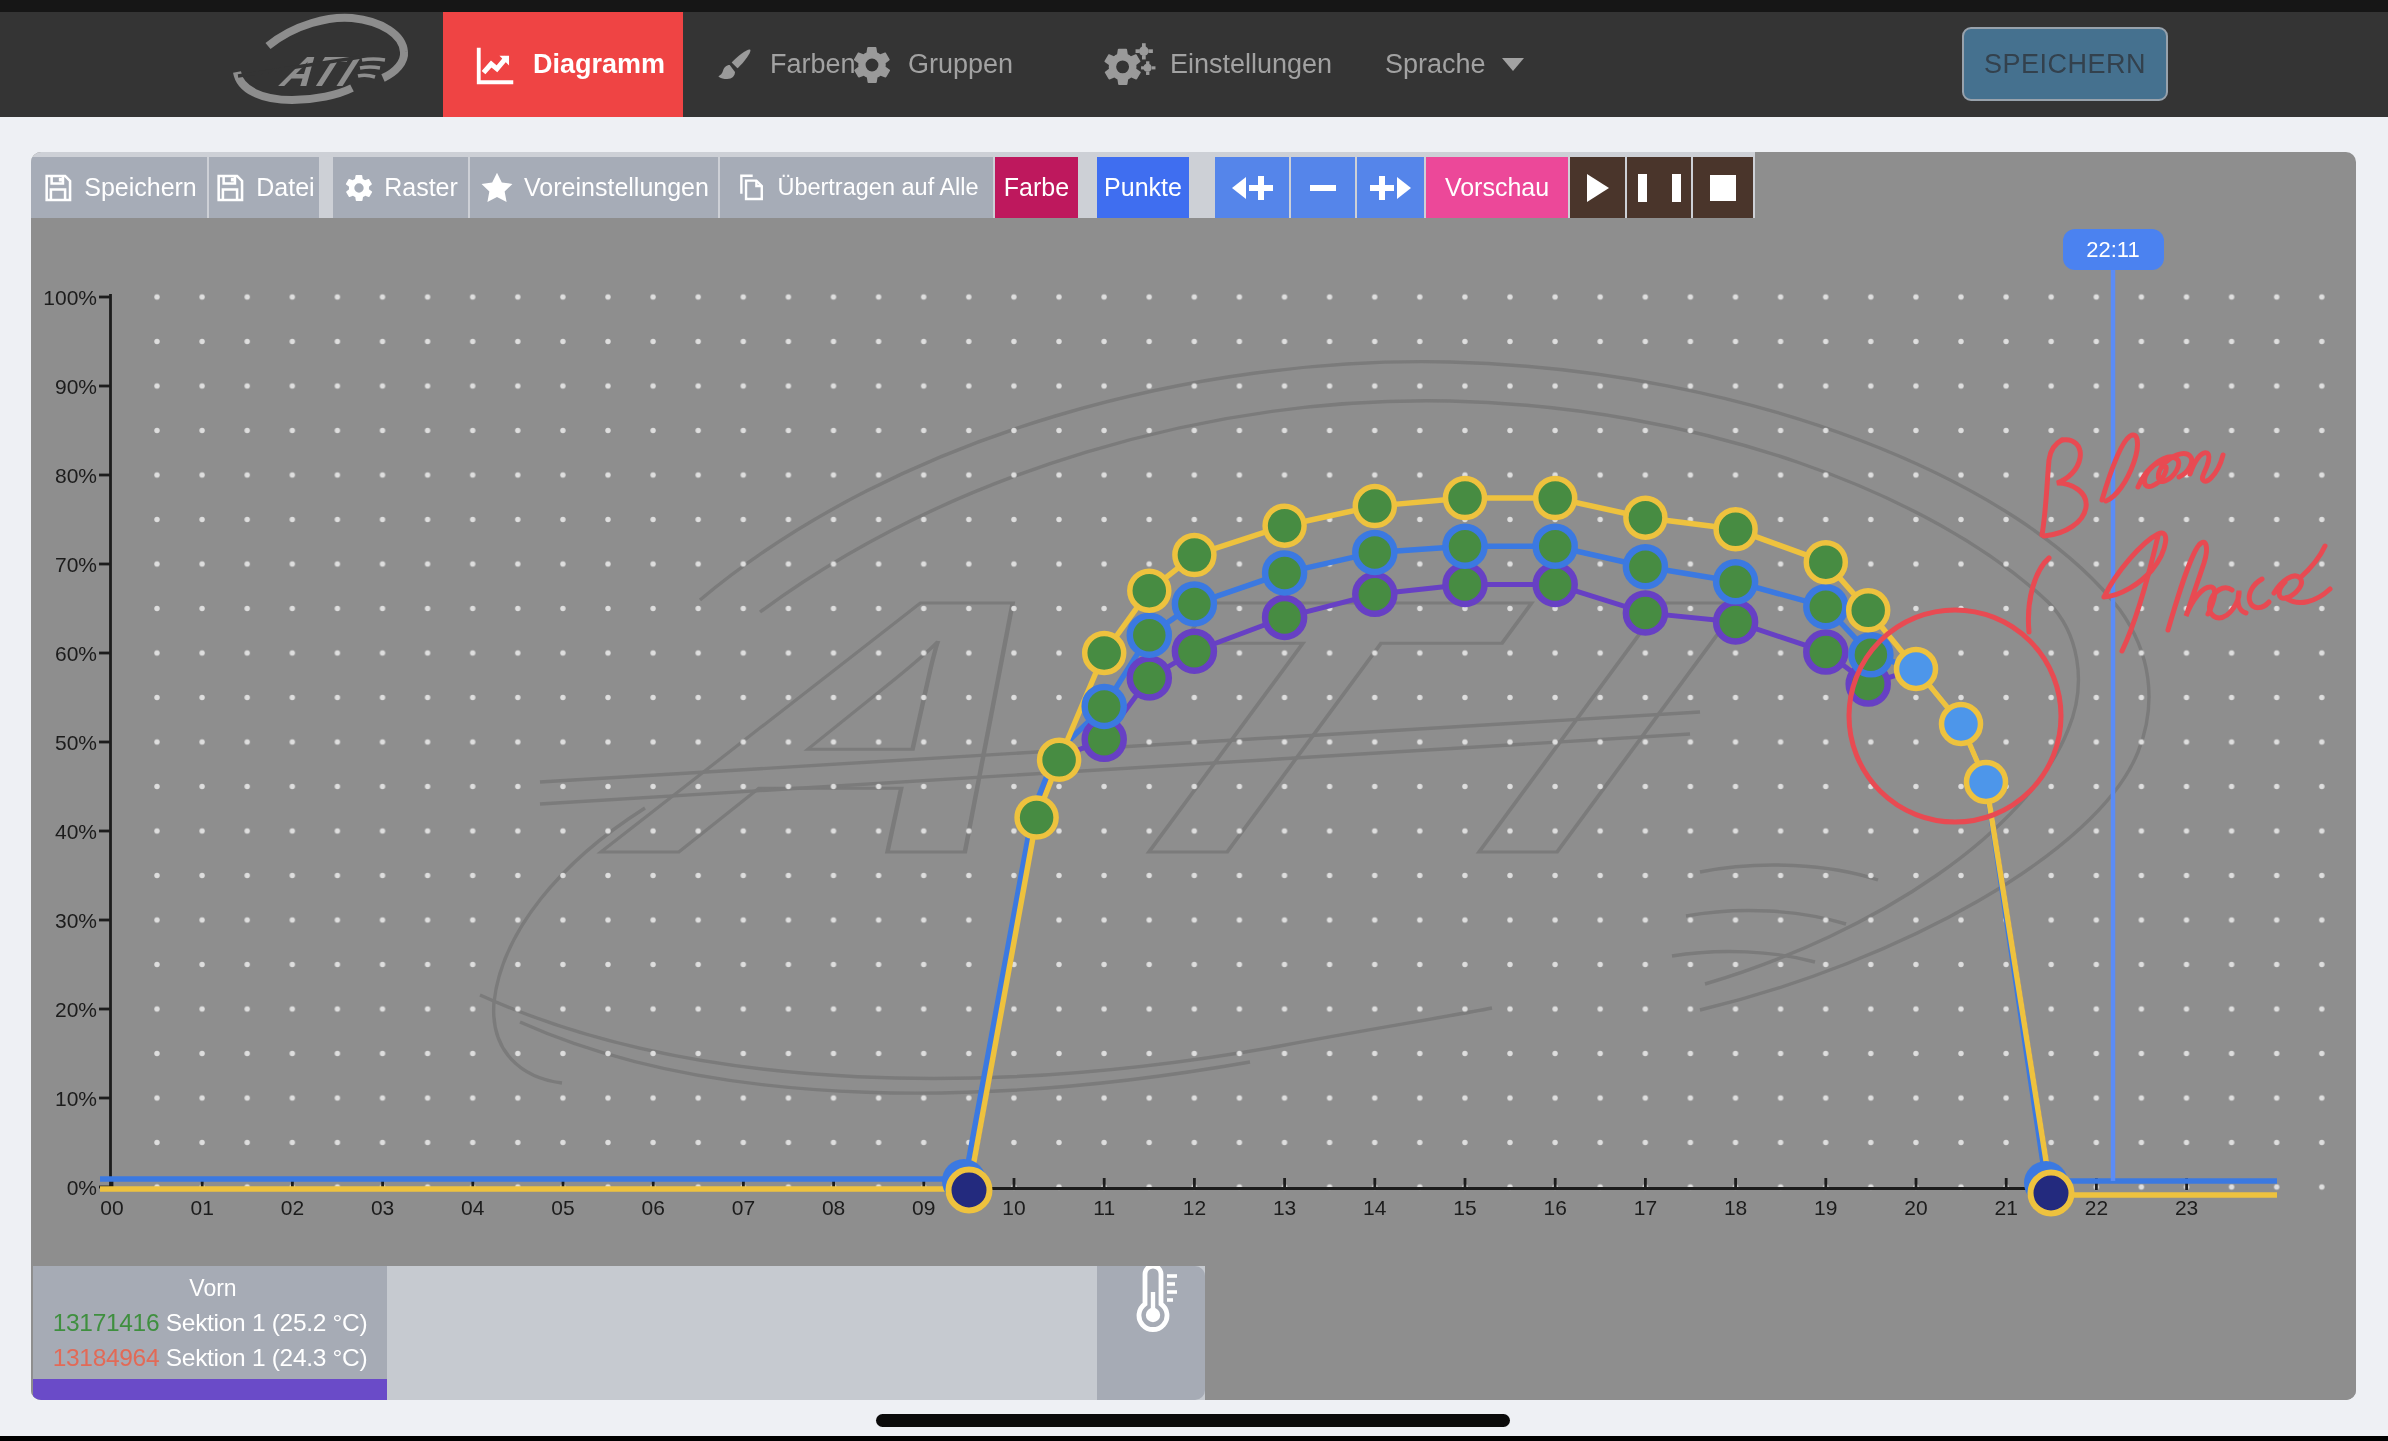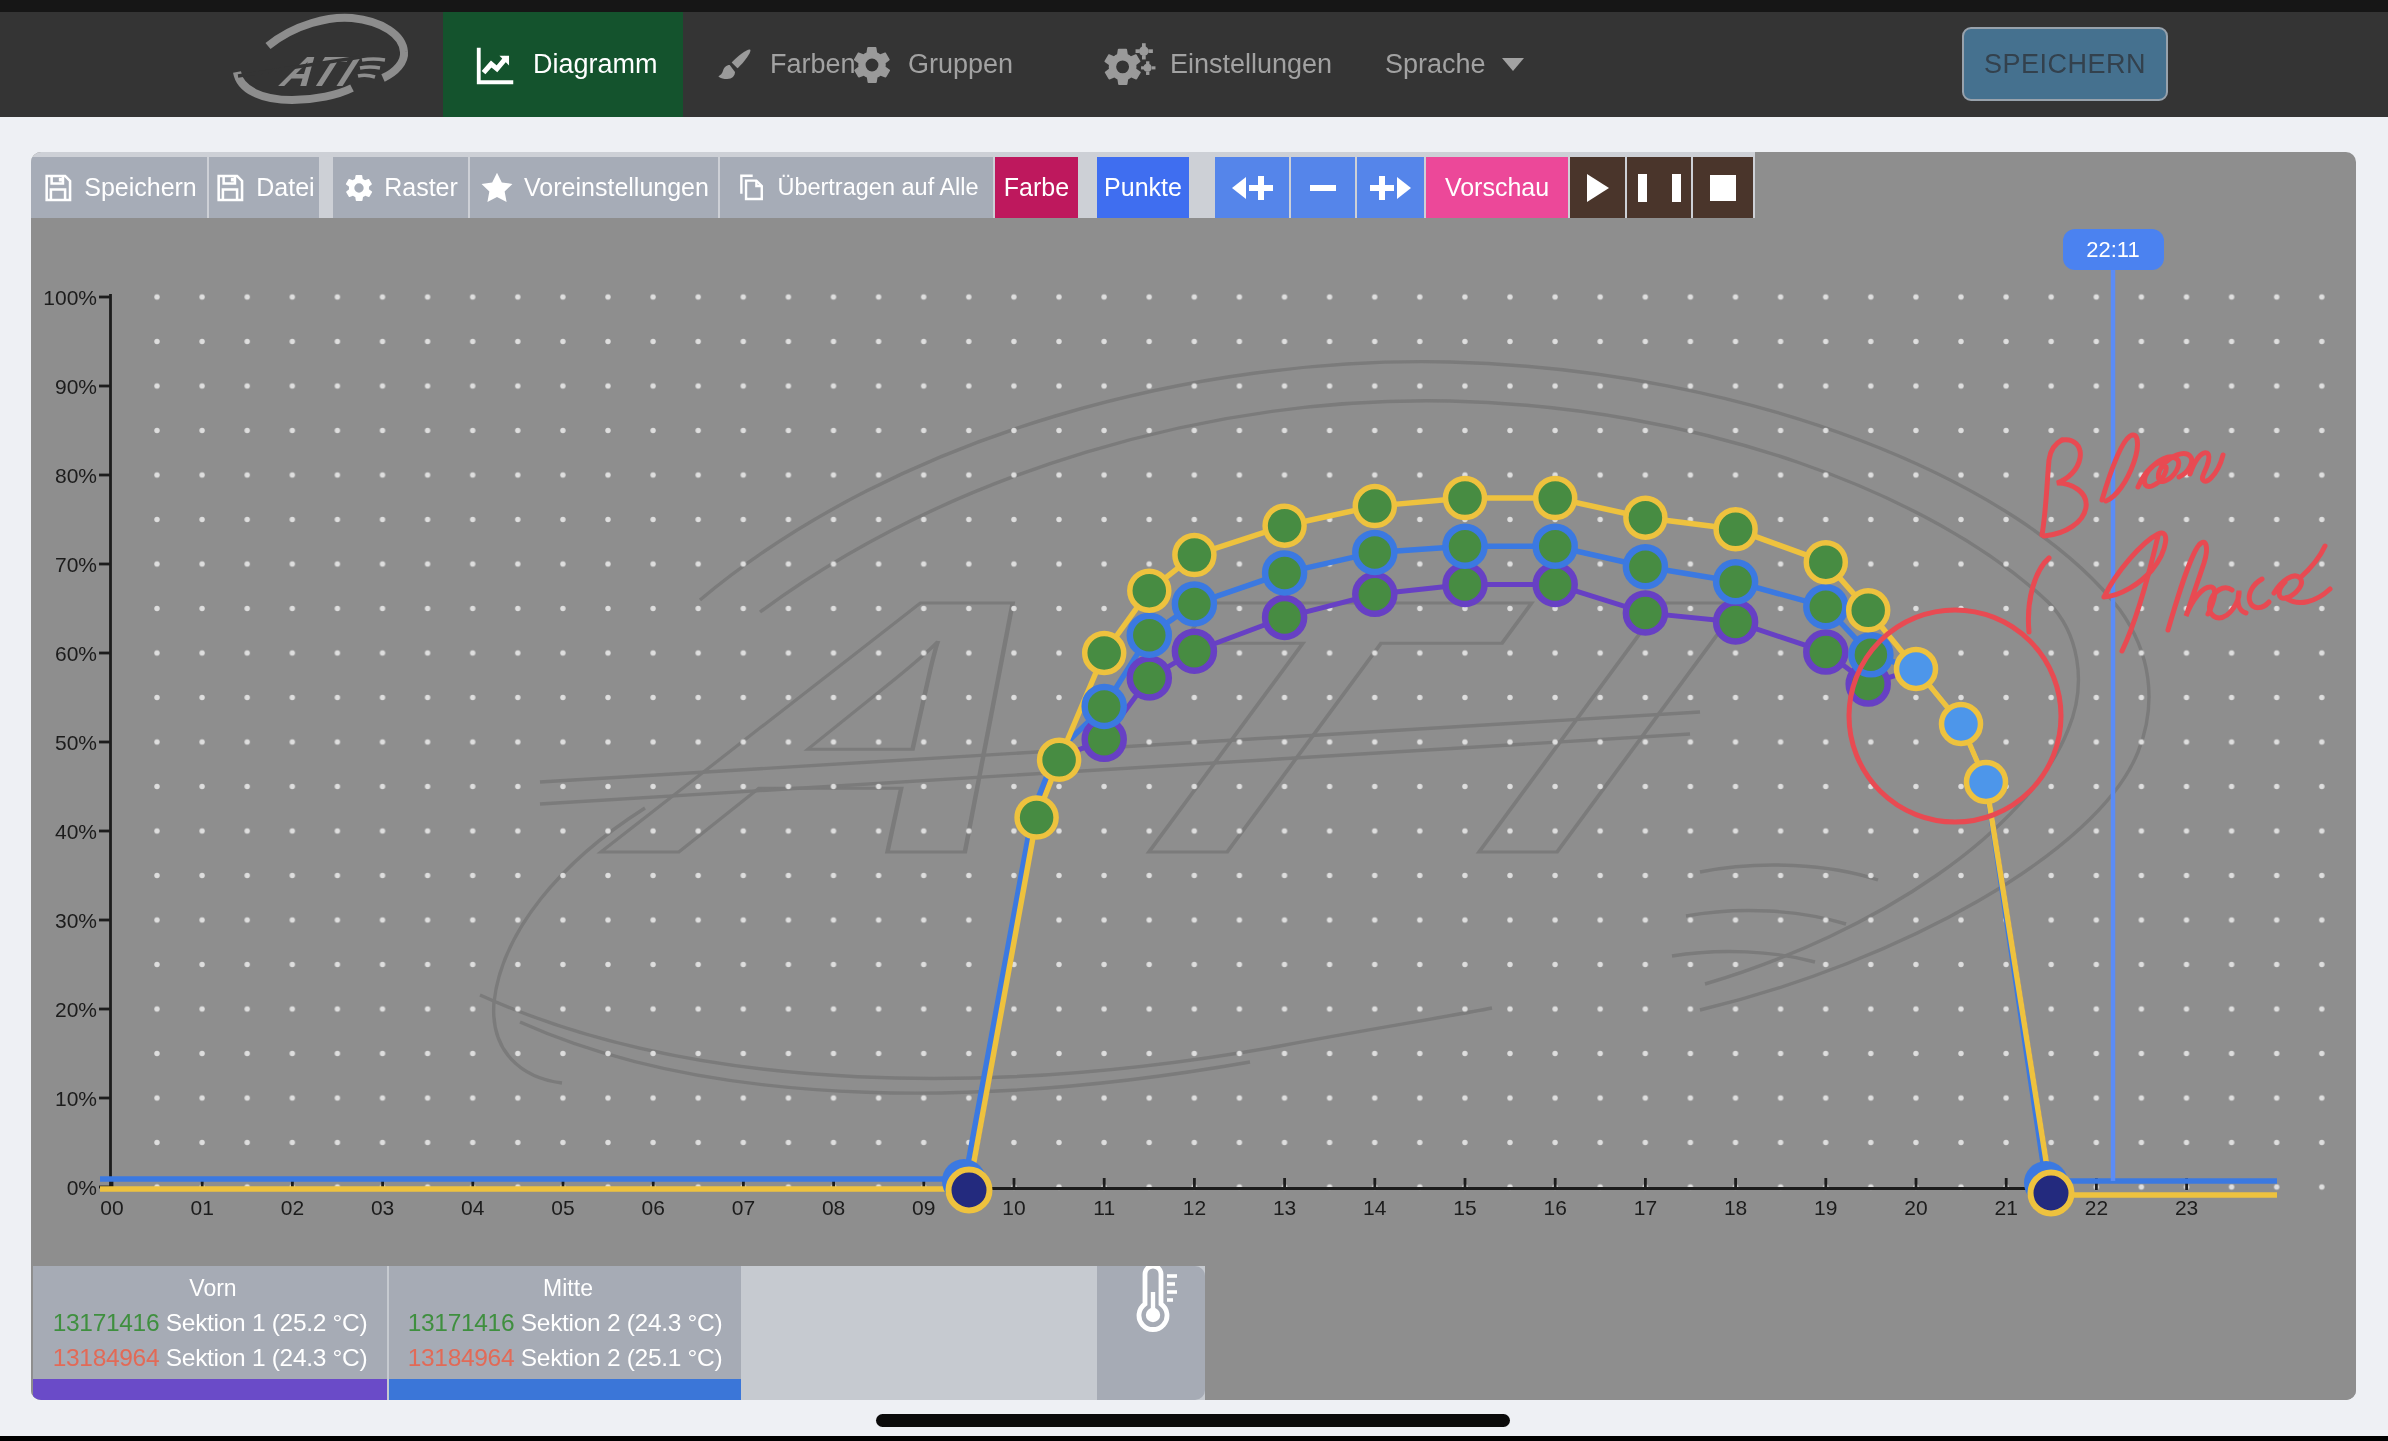--- a/index.html
+++ b/index.html
@@ -1,19 +1,19 @@
 <!DOCTYPE html>
 <html><head><meta charset="utf-8"><style>
 html,body{margin:0;padding:0;}
 body{width:2388px;height:1441px;position:relative;overflow:hidden;
  background:#eef0f4;font-family:"Liberation Sans",sans-serif;}
 .abs{position:absolute;}
 #topstrip{left:0;top:0;width:2388px;height:12px;background:#161616;}
 #nav{left:0;top:12px;width:2388px;height:105px;background:#343434;}
-#tab{left:443px;top:12px;width:240px;height:105px;background:#14532d;}
+#tab{left:443px;top:12px;width:240px;height:105px;background:#ef4444;font-weight:bold;}
 .navitem{top:12px;height:105px;display:flex;align-items:center;color:#a2a2a2;
  font-size:27px;}
 .navitem svg{margin-right:14px;}
 #speichern{left:1962px;top:27px;width:202px;height:70px;background:#45718f;
  border:2.5px solid #98a2ac;border-radius:9px;color:#33414d;font-size:27px;
  display:flex;align-items:center;justify-content:center;letter-spacing:0.5px;}
 #panel{left:31px;top:152px;width:2325px;height:1248px;background:#8e8e8e;
  border-radius:10px;overflow:hidden;}
 #tbbg{left:0;top:0;width:1724px;height:66px;background:#cdd0d6;}
 .tb{top:5px;height:61px;background:#a6acb7;color:#fff;font-size:25px;white-space:nowrap;
@@ -307,26 +307,20 @@
         <path d="M2274,593 C2282,580 2294,572 2300,578 C2305,584 2296,595 2286,598 C2277,600 2277,590 2285,582 M2300,578 C2310,569 2320,557 2325,546 M2286,598 C2298,607 2316,602 2330,589"></path>
       </g>
     </svg>
 <div id="legend" class="abs">
 <div class="lbox" style="left:0px;width:354px">
 <div class="lhead">Vorn</div>
 <div class="lrow"><span style="color:#3f8f3f">13171416</span> Sektion 1 (25.2 °C)</div>
 <div class="lrow"><span style="color:#e26a57">13184964</span> Sektion 1 (24.3 °C)</div>
 <div class="bar" style="background:#6a4bc8"></div>
       </div>
-<div class="lbox" style="left:356px;width:352px">
-<div class="lhead">Mitte</div>
-<div class="lrow"><span style="color:#3f8f3f">13171416</span> Sektion 2 (24.3 °C)</div>
-<div class="lrow"><span style="color:#e26a57">13184964</span> Sektion 2 (25.1 °C)</div>
-<div class="bar" style="background:#3b76d8"></div>
-      </div>
 <div class="lbox" style="left:1064px;width:108px;border-radius:0 10px 10px 0;display:flex;justify-content:center">
         <svg width="60" height="66" viewBox="0 0 30 33">
           <path d="M12 4 a4 4 0 0 1 8 0 V19 a7 7 0 1 1 -8 0 Z" fill="none" stroke="#fff" stroke-width="2.4"></path>
           <circle cx="16" cy="24.5" r="3.6" fill="#fff"></circle>
           <rect x="14.9" y="13" width="2.2" height="9" fill="#fff"></rect>
           <g stroke="#fff" stroke-width="1.8">
             <line x1="23" y1="5" x2="28" y2="5"></line>
             <line x1="23" y1="9" x2="27" y2="9"></line>
             <line x1="23" y1="13" x2="28" y2="13"></line>
             <line x1="23" y1="17" x2="26" y2="17"></line>

